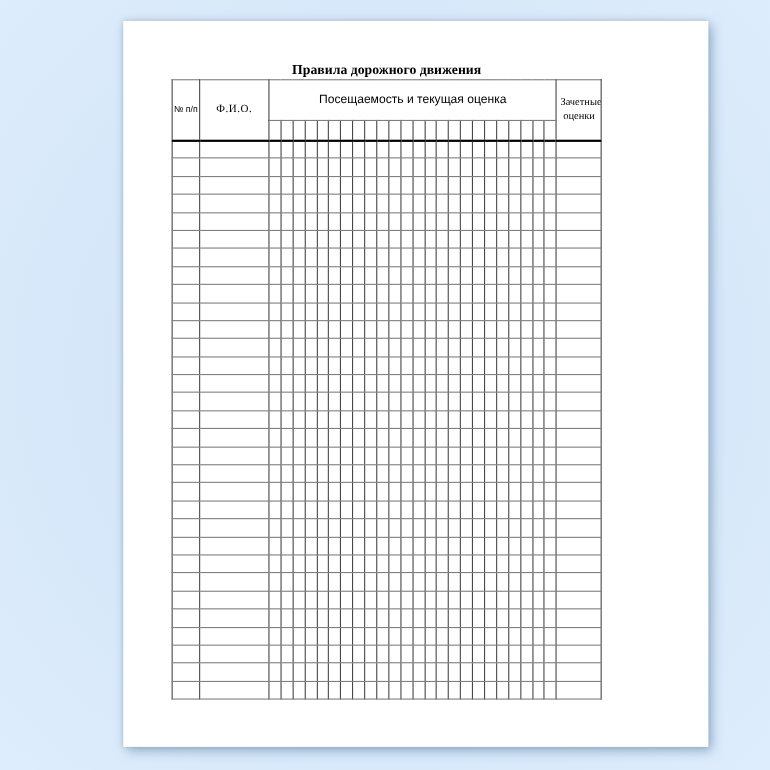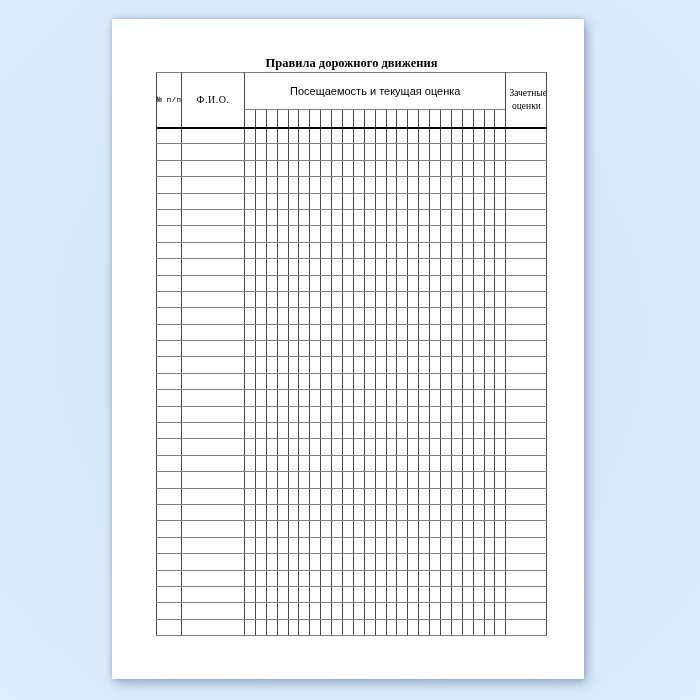--- a/index.html
+++ b/index.html
@@ -10,21 +10,21 @@
     height: 700px;
     overflow: hidden;
     background: radial-gradient(circle at 50% 48%, #d1e3f6 0%, #d6e7f9 55%, #ddedfd 100%);
     font-family: "Liberation Serif", serif;
   }
 
   .sheet {
     position: absolute;
     left: 112px;
     top: 19px;
-    width: 472px;
+    width: 532px;
     height: 660px;
     background: #ffffff;
     box-shadow: 0 0 4px rgba(128,154,186,0.55), 3px 4px 10px rgba(100,132,168,0.60);
   }
 
   .doc-title {
     position: absolute;
     left: 44px;
     top: 37px;
     width: 391px;
@@ -65,21 +65,21 @@
 
   tr.hrow1 { height: 37px; }
   tr.hrow2 { height: 18px; }
   tr.brow  { height: 16.4px; }
 
   
   td.hspan     { border-bottom: 2.5px solid #000; }
   tr.hrow2 td  { border-bottom: 2.5px solid #000; }
 
   td.h-num {
-    font-family: Liberation Mono, monospace;
+    font-family: Liberation Sans, sans-serif;
     font-size: 8px;
   }
   td.h-name {
     font-family: Liberation Serif, serif;
     font-size: 10px;
     letter-spacing: 0.5px;
   }
   td.h-att {
     font-family: "Liberation Sans", sans-serif;
     font-size: 11px;

